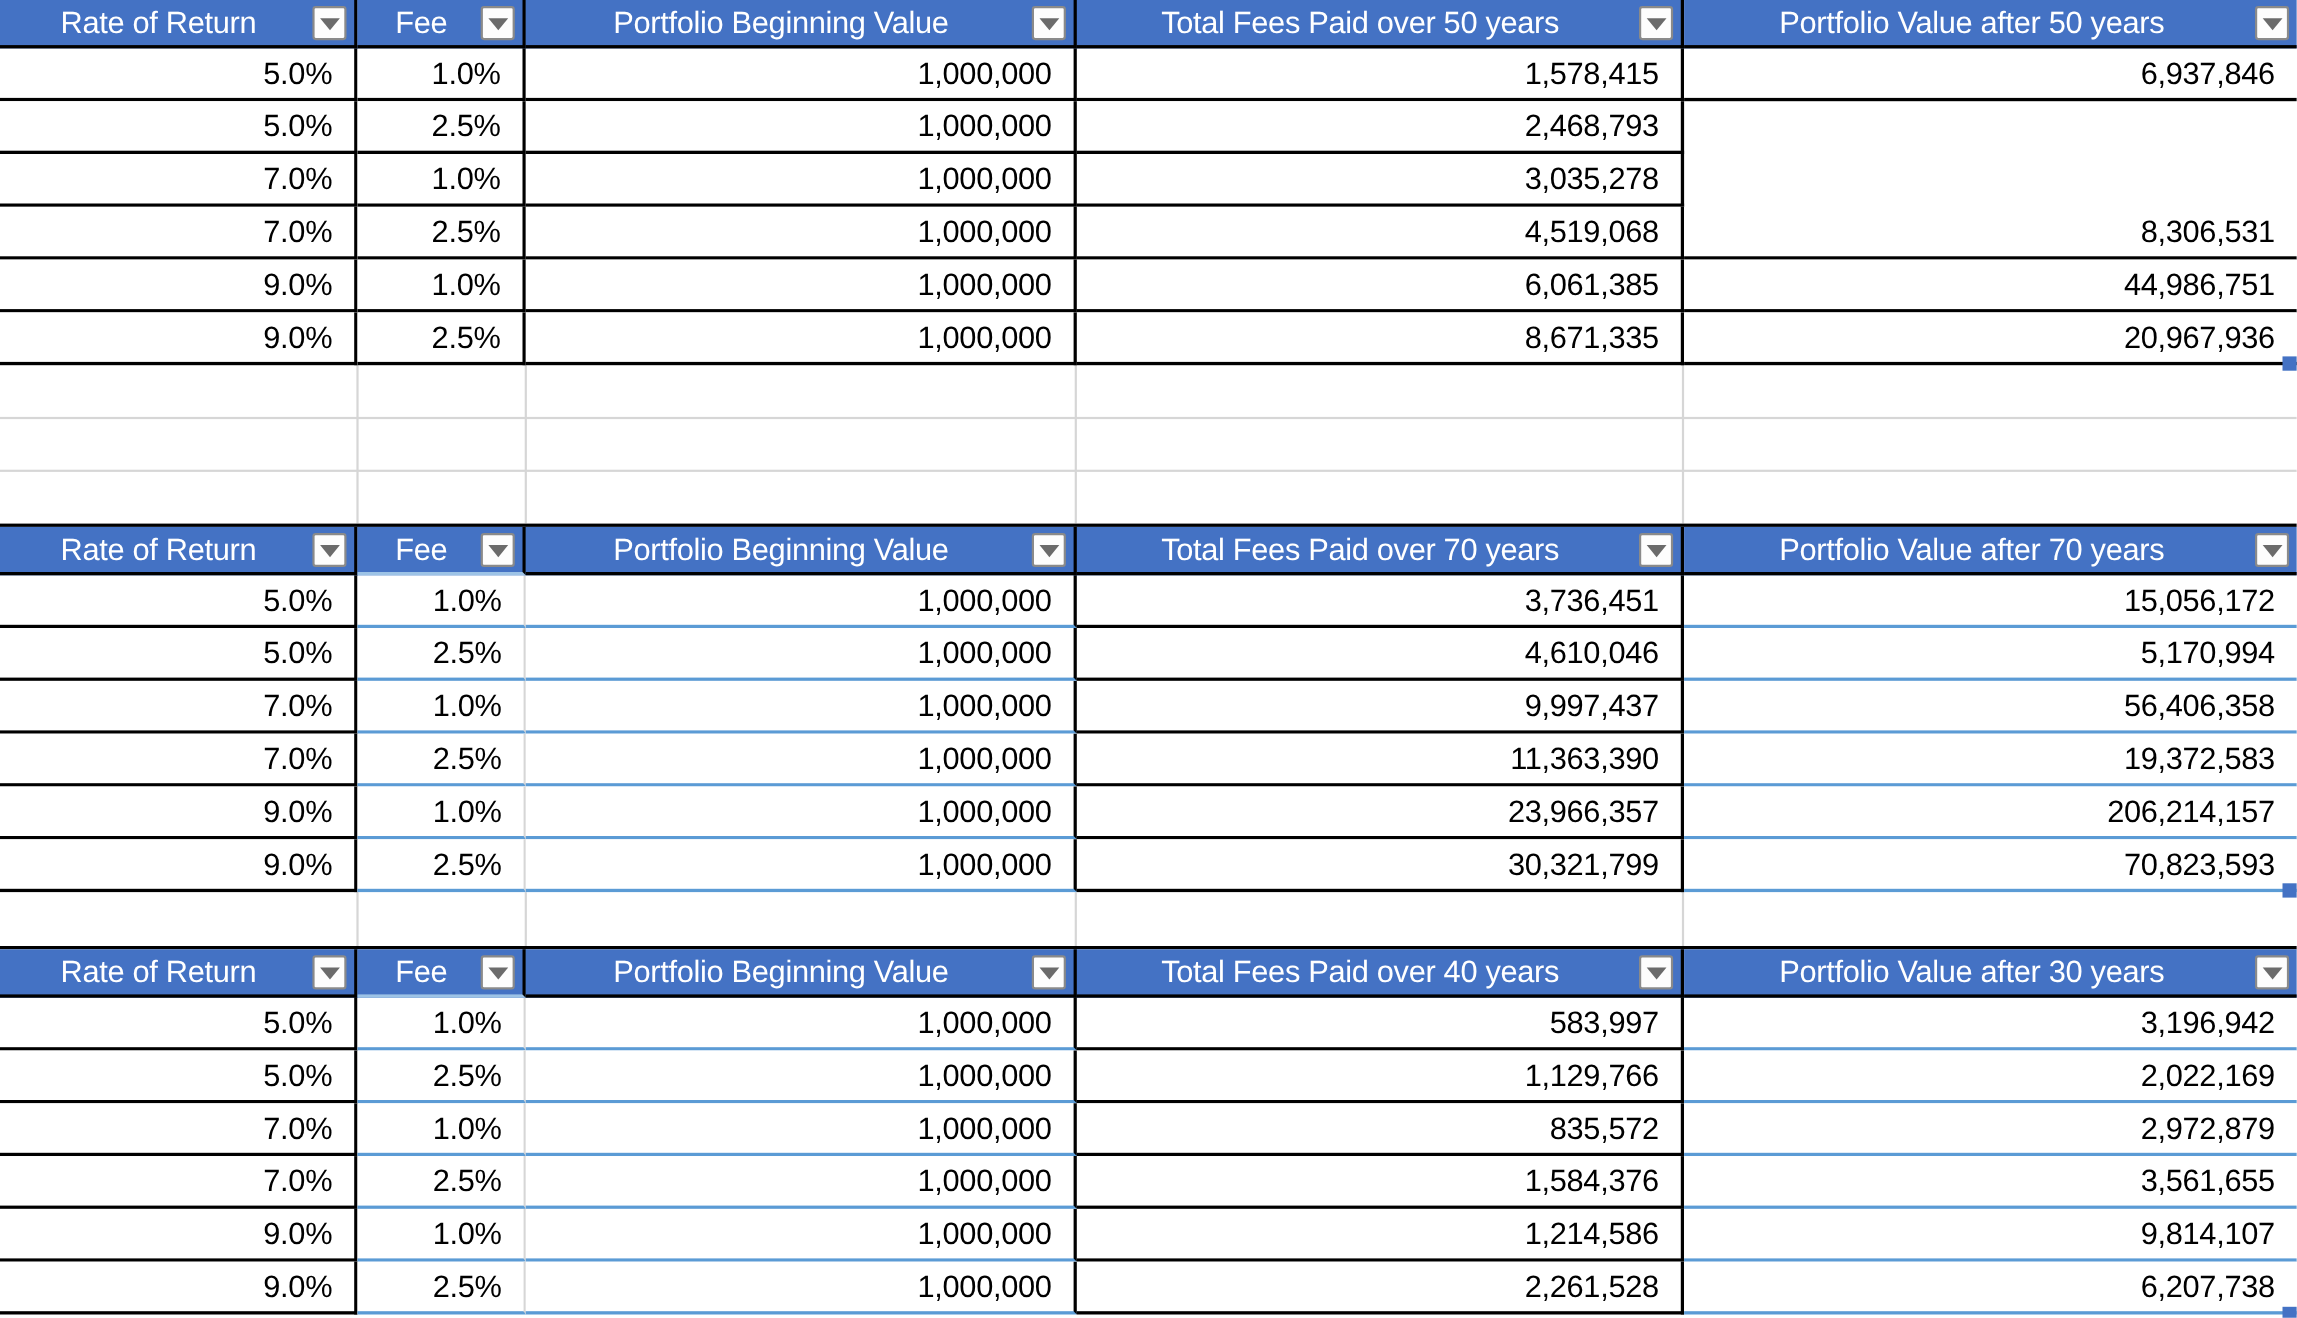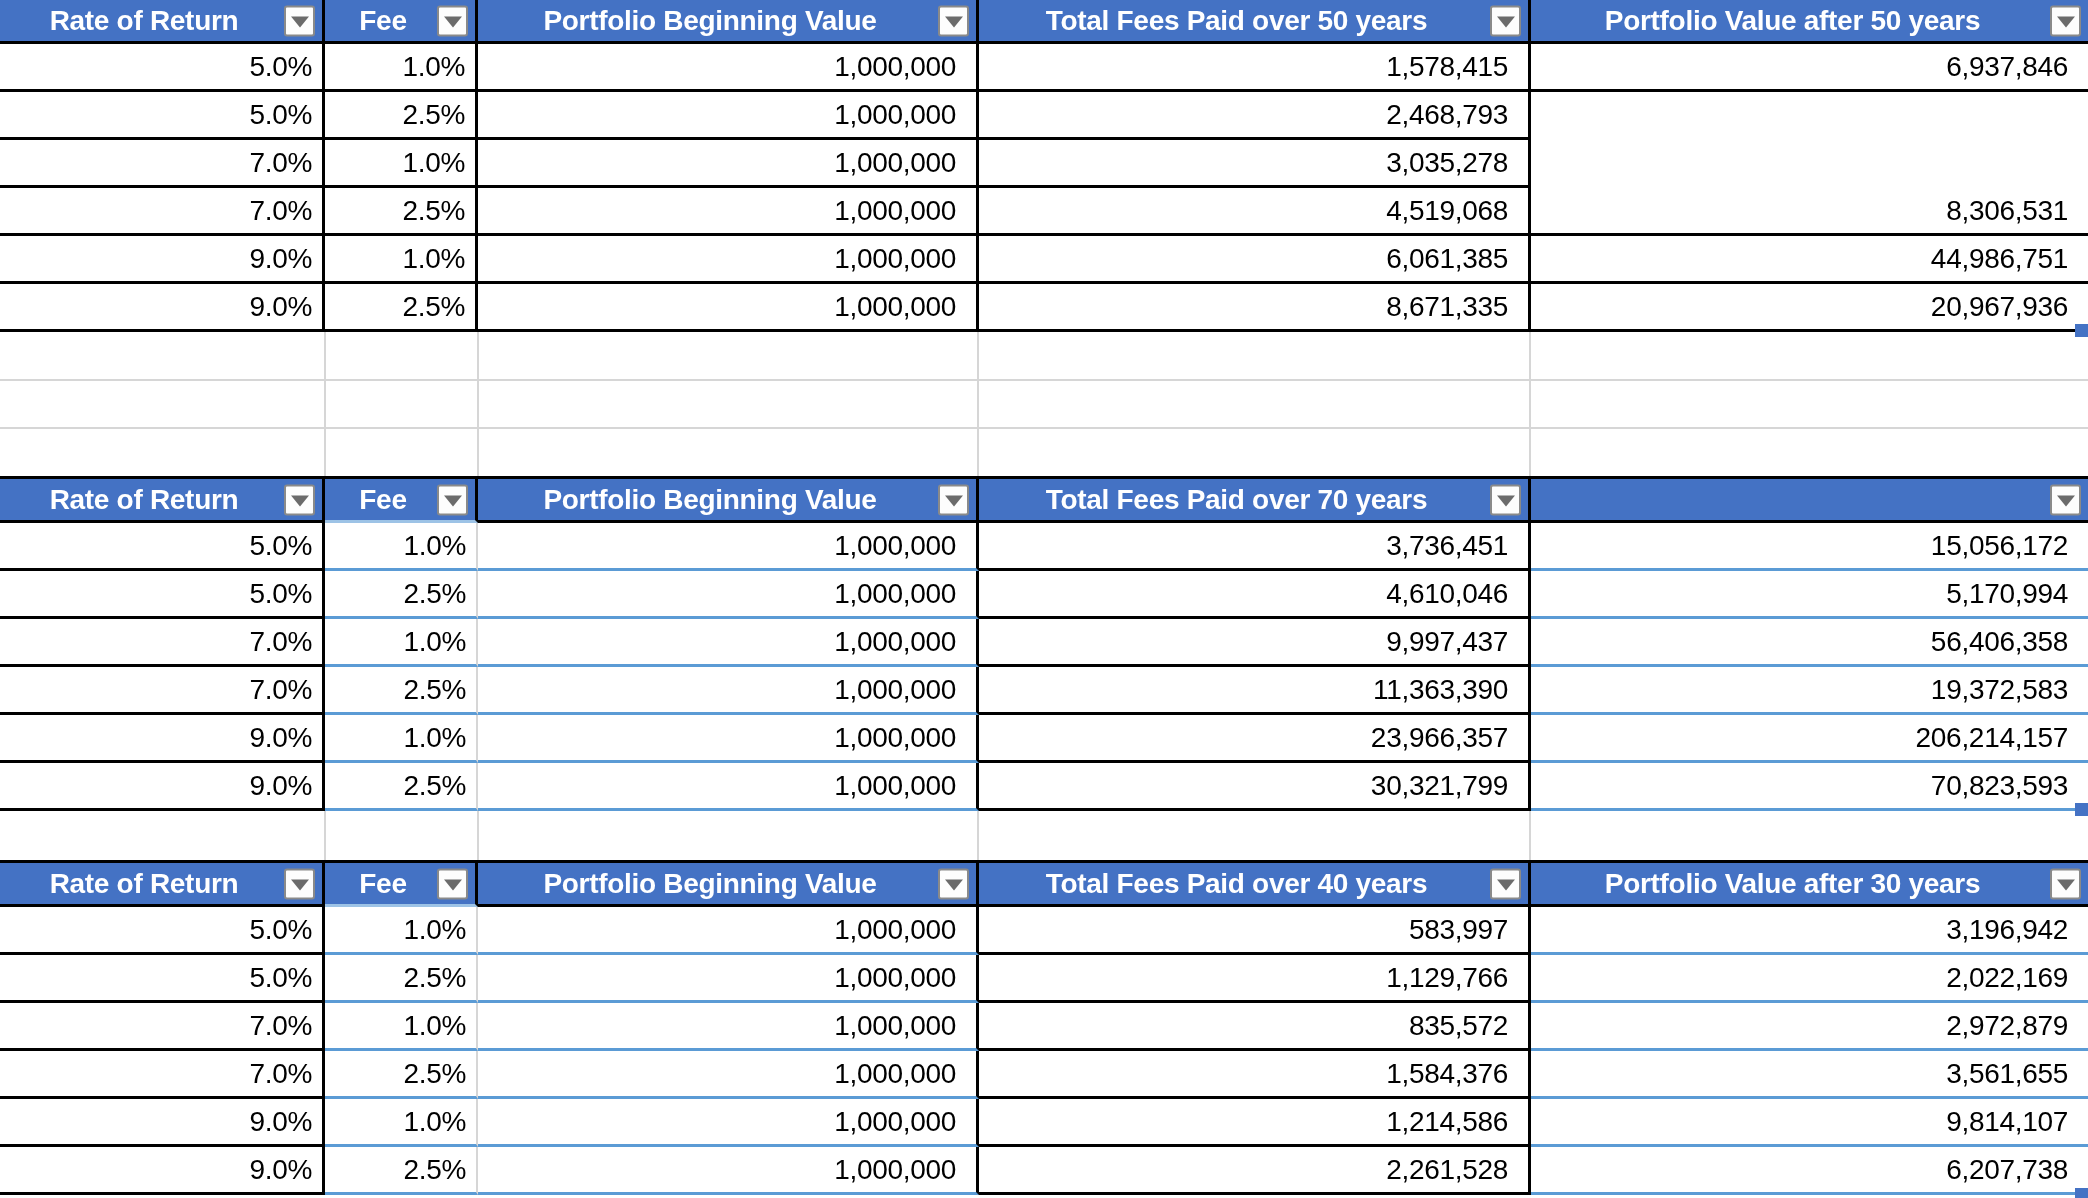--- a/index.html
+++ b/index.html
@@ -10,26 +10,26 @@
   
   .gridline{position:absolute;background:#D6D6D6;}
   .gridline.v{width:2px;}
   .gridline.h{height:2px;left:0;width:2088px;}
 
   
   .xl-table{position:absolute;left:0;width:2088px;background:#fff;}
   .xl-table.bt{border-top:3px solid #000;}
   .thead,.tr{display:grid;grid-template-columns:325px 153px 501px 552px 557px;}
   .th{position:relative;height:44px;box-sizing:border-box;background:#4472C4;color:#fff;
-      font-weight:bold;font-size:28px;display:flex;align-items:center;justify-content:center;
+      font-weight:normal;font-size:28px;display:flex;align-items:center;justify-content:center;
       letter-spacing:-0.3px;white-space:nowrap;}
   .th .th-label{padding-right:34px;}
   .td{height:48px;box-sizing:border-box;display:flex;align-items:center;justify-content:flex-end;
       font-size:28px;letter-spacing:-0.3px;background:#fff;white-space:nowrap;}
-  .pct{padding-right:10px;}
+  .pct{padding-right:20px;}
   .num{padding-right:20px;}
 
   
   .br-k{border-right:3px solid #000;}
   .br-g{border-right:2px solid #D6D6D6;}
   .bb-k{border-bottom:3px solid #000;}
   .bb-b{border-bottom:3px solid #5B9BD5;}
   .hb-k{border-bottom:3px solid #000;}
   .hb-lb{border-bottom:3px solid #9DC3E6;}
 
@@ -157,20 +157,21 @@
             <span class="filter-tri"></span>
           </span>
       </div>
       <div class="th hb-k br-k">
         <span class="th-label">Total Fees Paid over 70 years</span>
         <span class="filter-btn">
             <span class="filter-tri"></span>
           </span>
       </div>
       <div class="th hb-k">
+        <span class="th-label">Portfolio Value after 70 years</span>
         <span class="filter-btn">
             <span class="filter-tri"></span>
           </span>
       </div>
     </div>
     <div class="tbody">
         <div class="tr">
     <div class="td pct bb-k br-k">5.0%</div>
     <div class="td pct bb-b br-g">1.0%</div>
     <div class="td num bb-b br-k">1,000,000</div>

